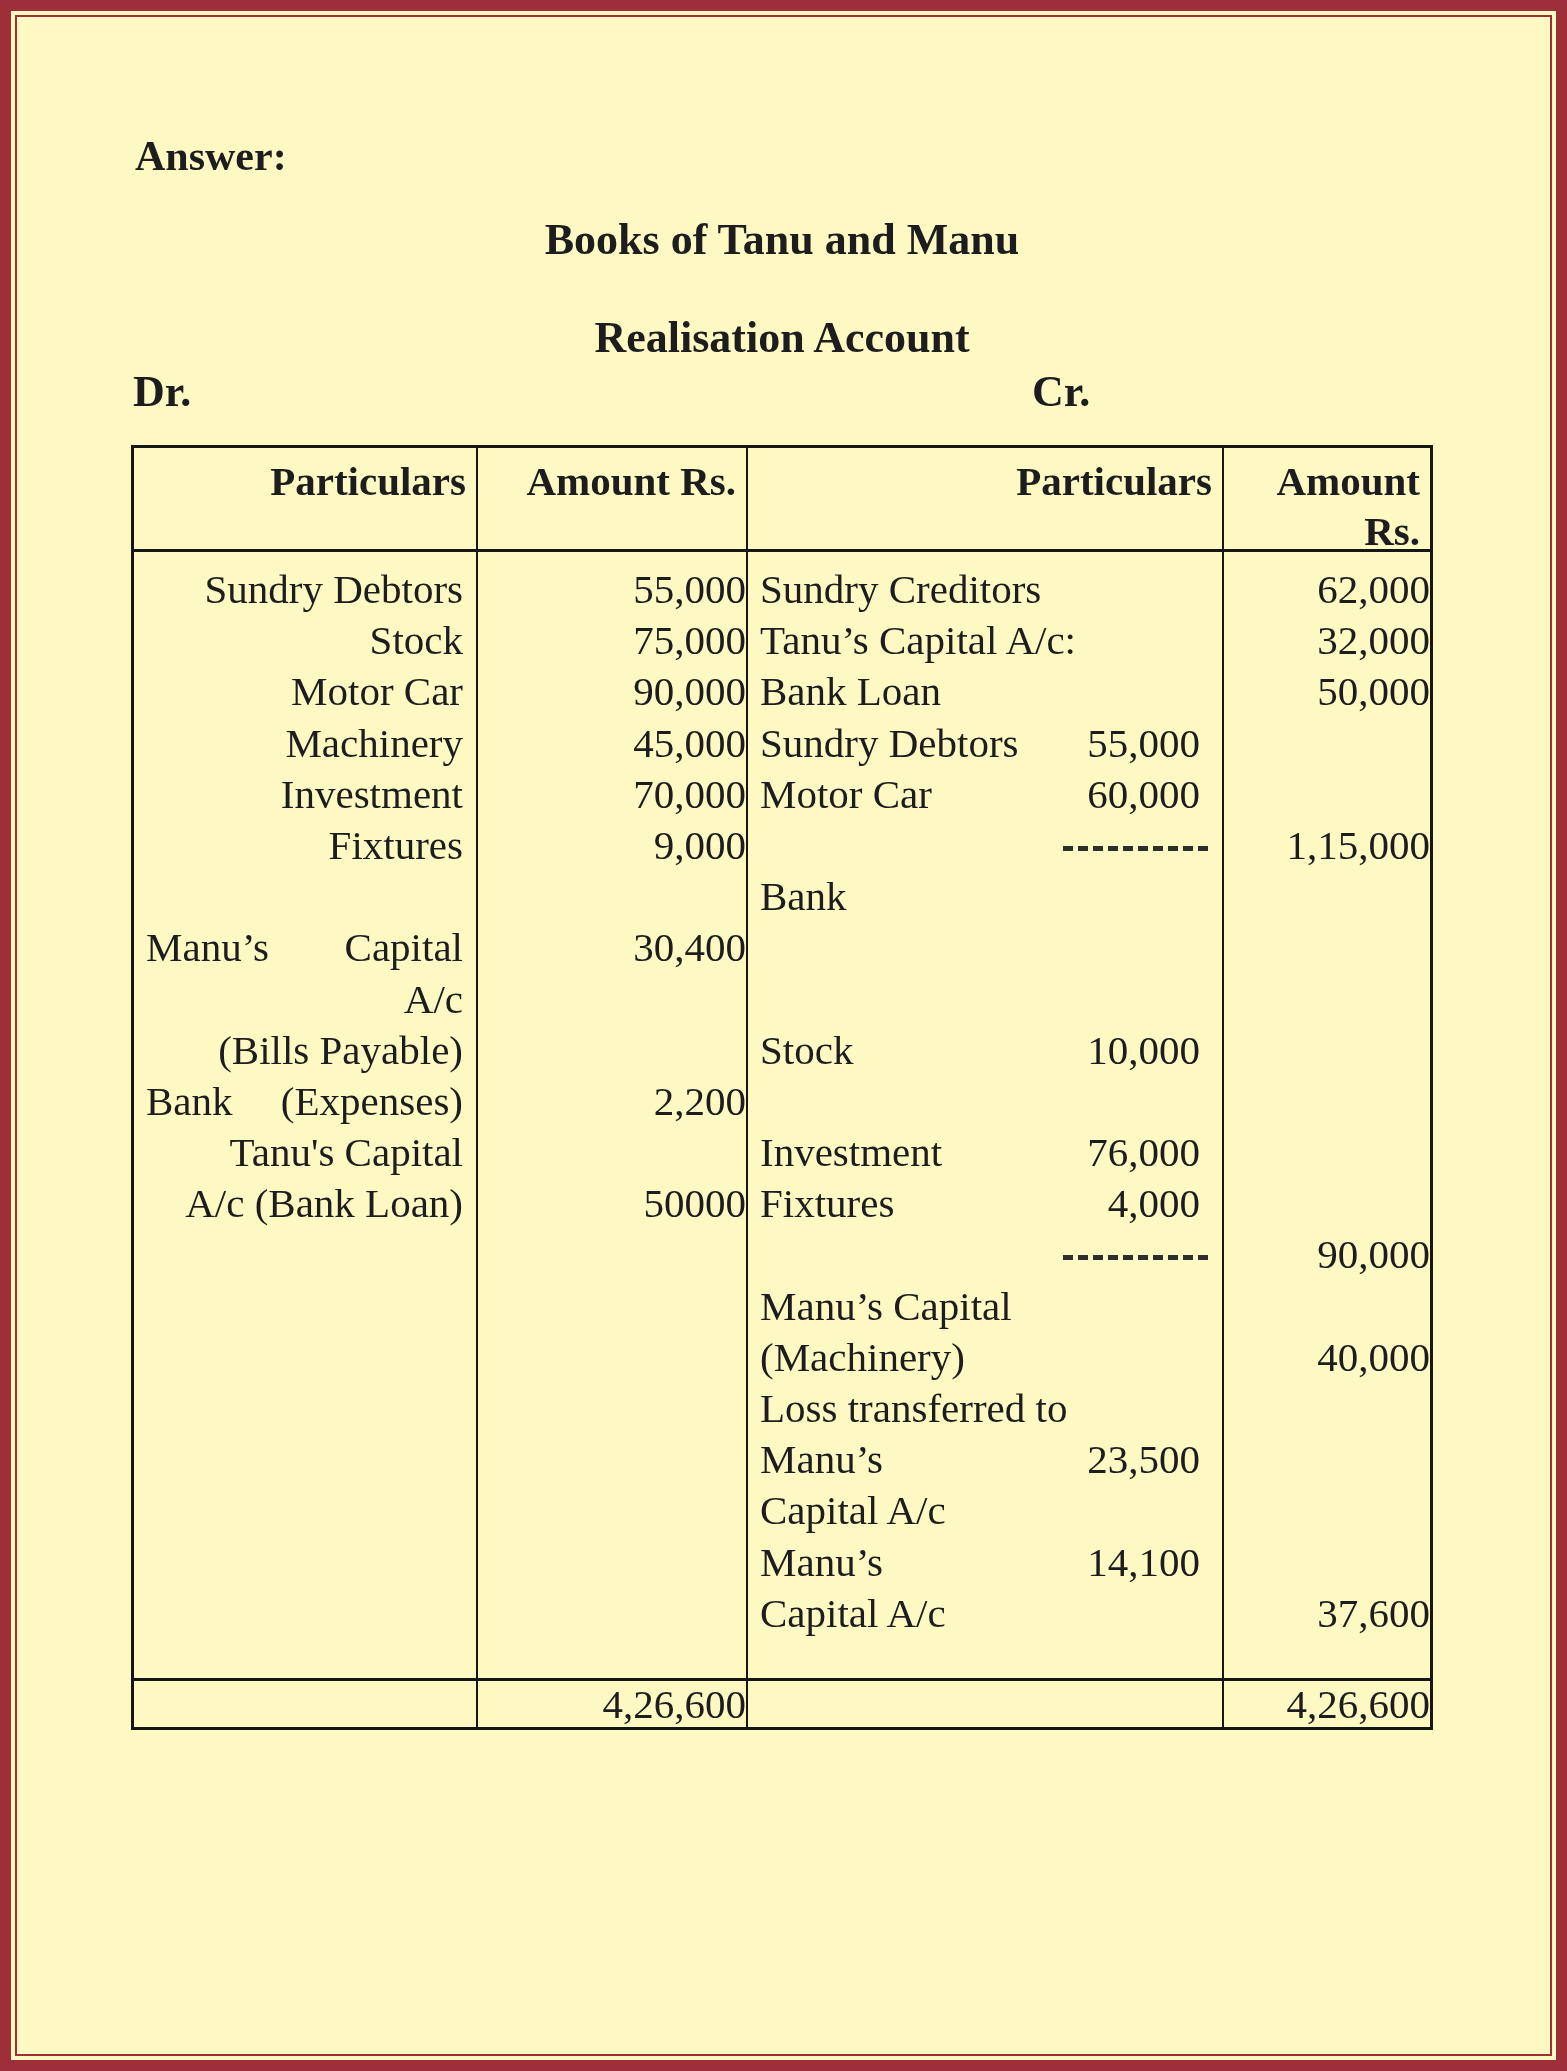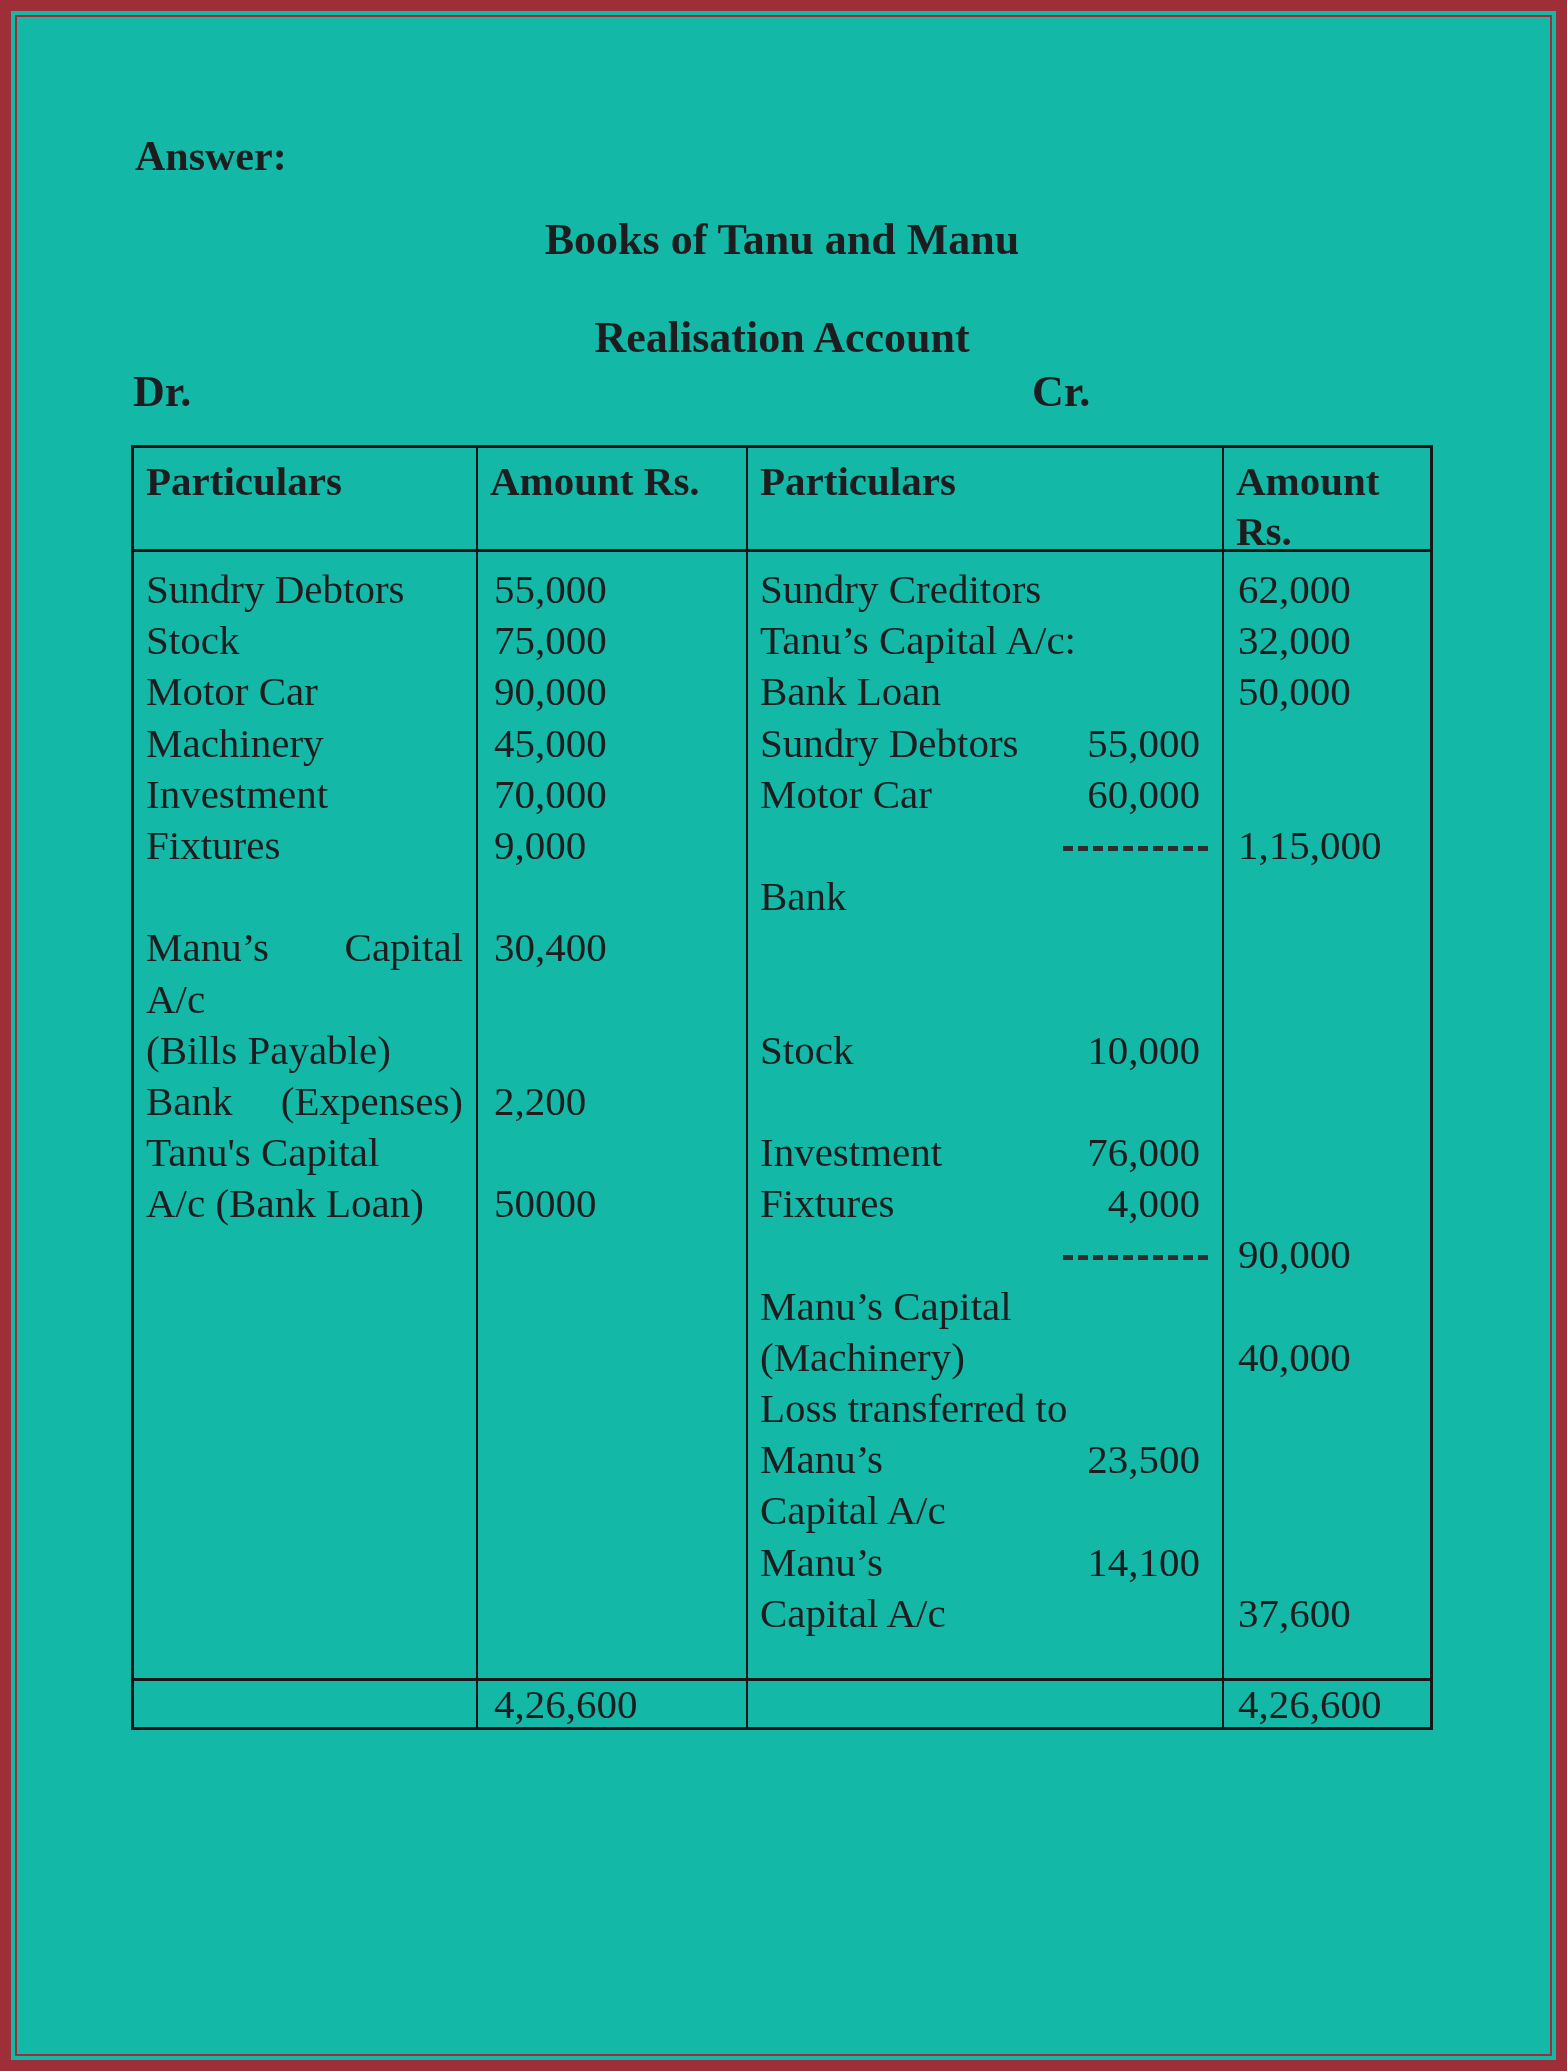--- a/index.html
+++ b/index.html
@@ -1,19 +1,19 @@
 <!DOCTYPE html>
 <html><head>
 <meta charset="utf-8">
 <style>
   html,body{margin:0;padding:0;background:#ffffff;}
   .page{
     position:relative;
     width:1567px;height:2071px;
-    background:#14b8a6;
+    background:#fef9c3;
     font-family:"Liberation Serif","DejaVu Serif",serif;
     color:#1d1d1f;
     overflow:hidden;
   }
   .frame-outer{
     position:absolute;inset:0;
     border:11px solid #9e2f38;
     pointer-events:none;
   }
   .frame-inner{
@@ -38,20 +38,21 @@
   
   .acct{
     position:absolute;left:131px;top:445px;
     width:1302px;box-sizing:border-box;
     border:3px solid #161616;
     display:grid;
     grid-template-columns:344px 270px 476px 206px;
     grid-template-rows:104px 1126px 49px;
     background:transparent;
     font-size:41px;
+    text-align:right;
   }
   .cell{box-sizing:border-box;}
   .vr{border-right:2px solid #161616;}   
   .hcell{
     border-bottom:3px solid #161616;
     font-weight:bold;
     padding:8px 10px 0 12px;
     line-height:50px;
   }
   .bodycell{padding-top:12px;}

